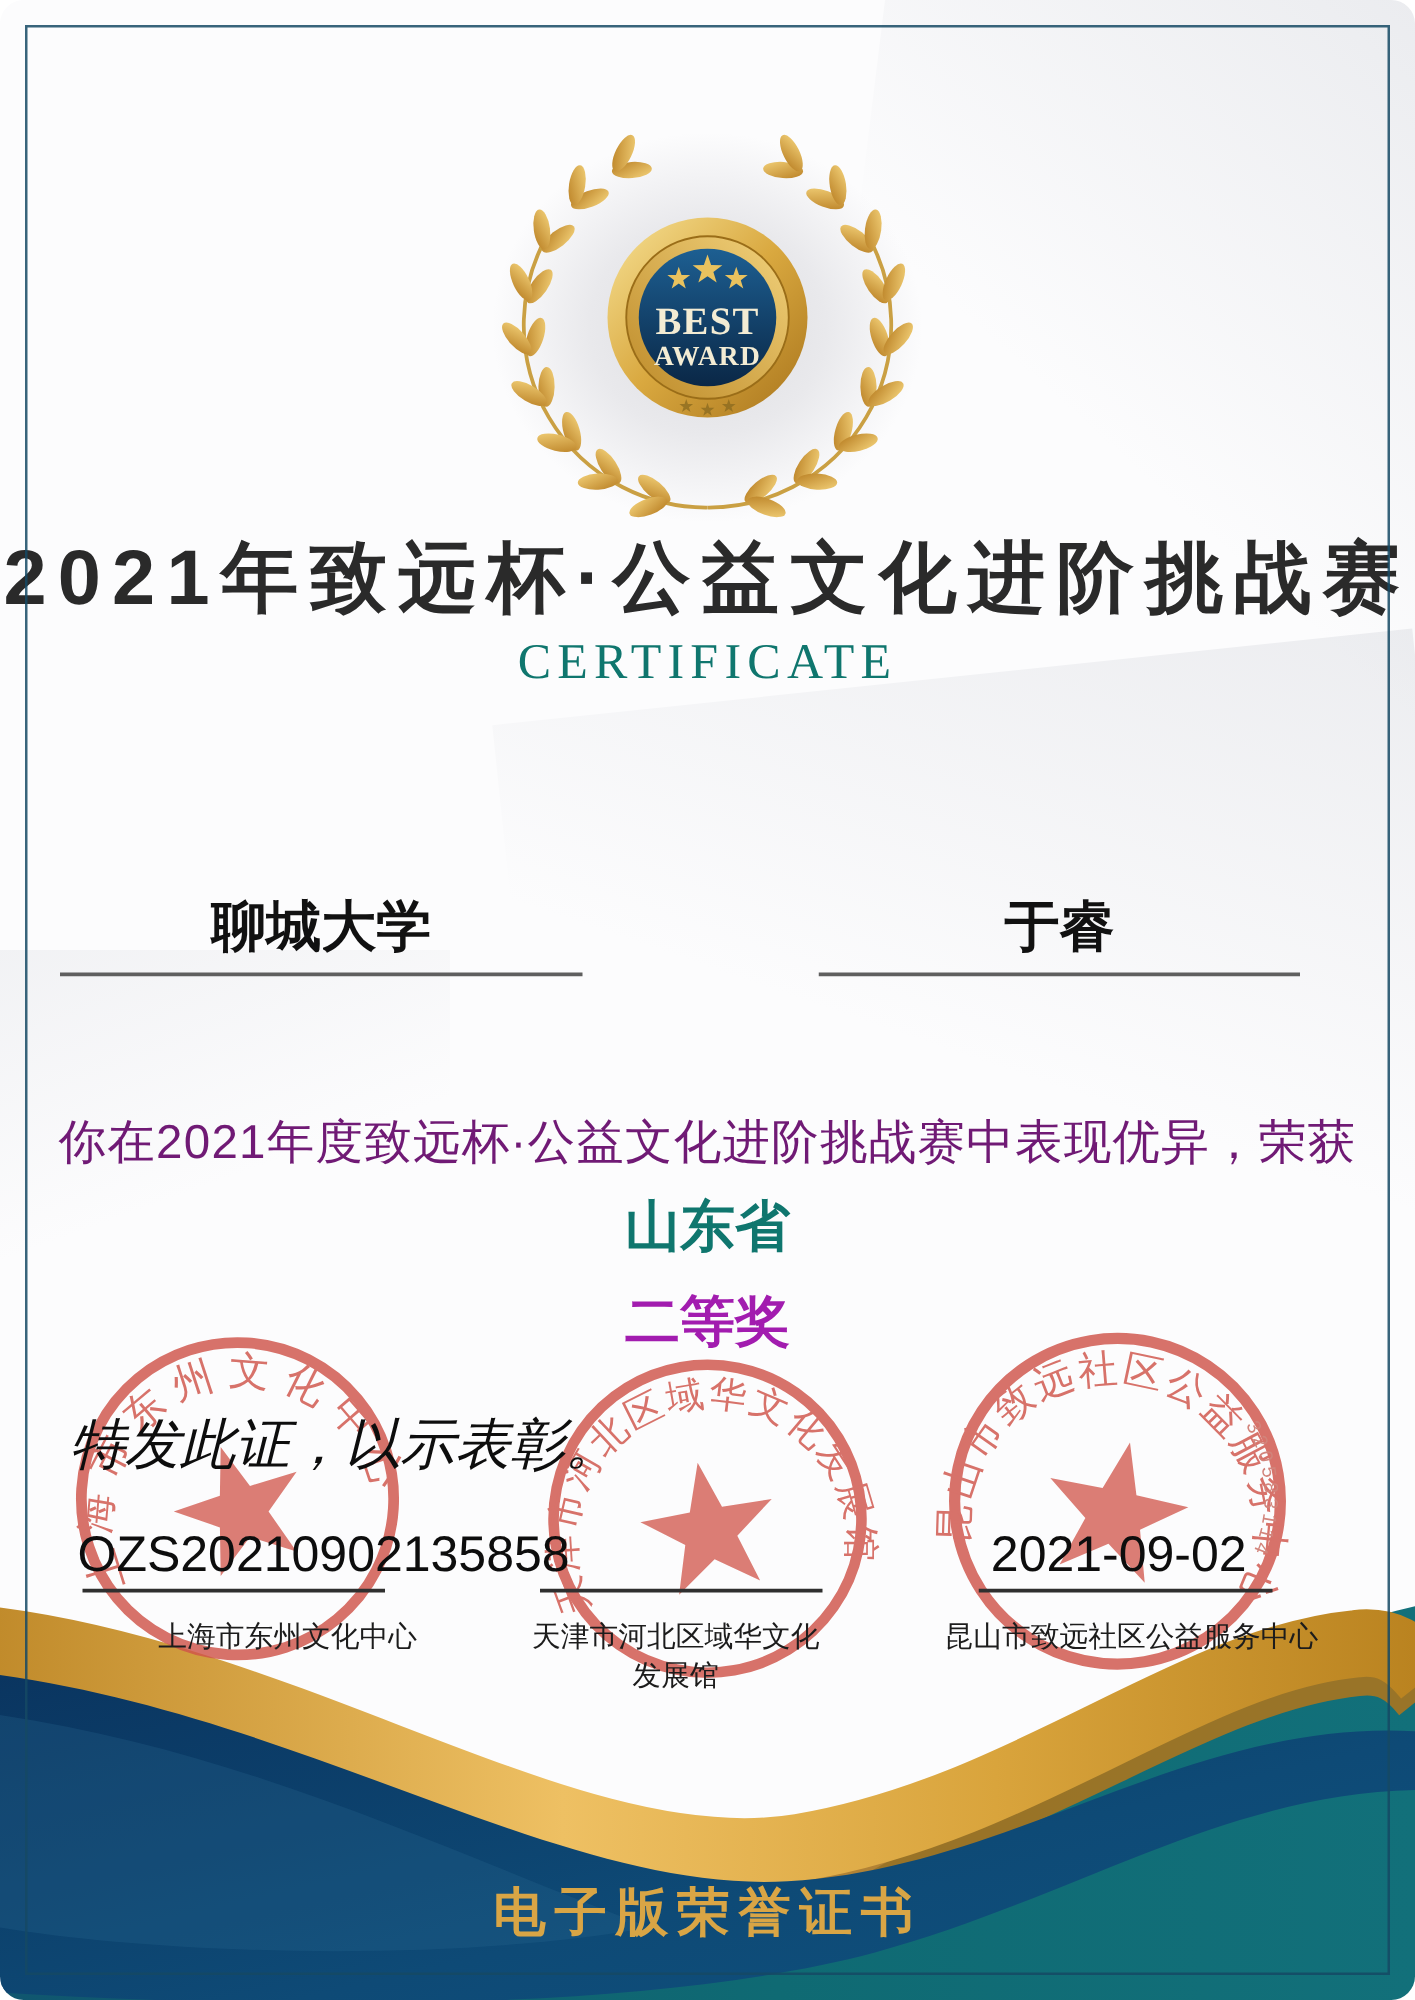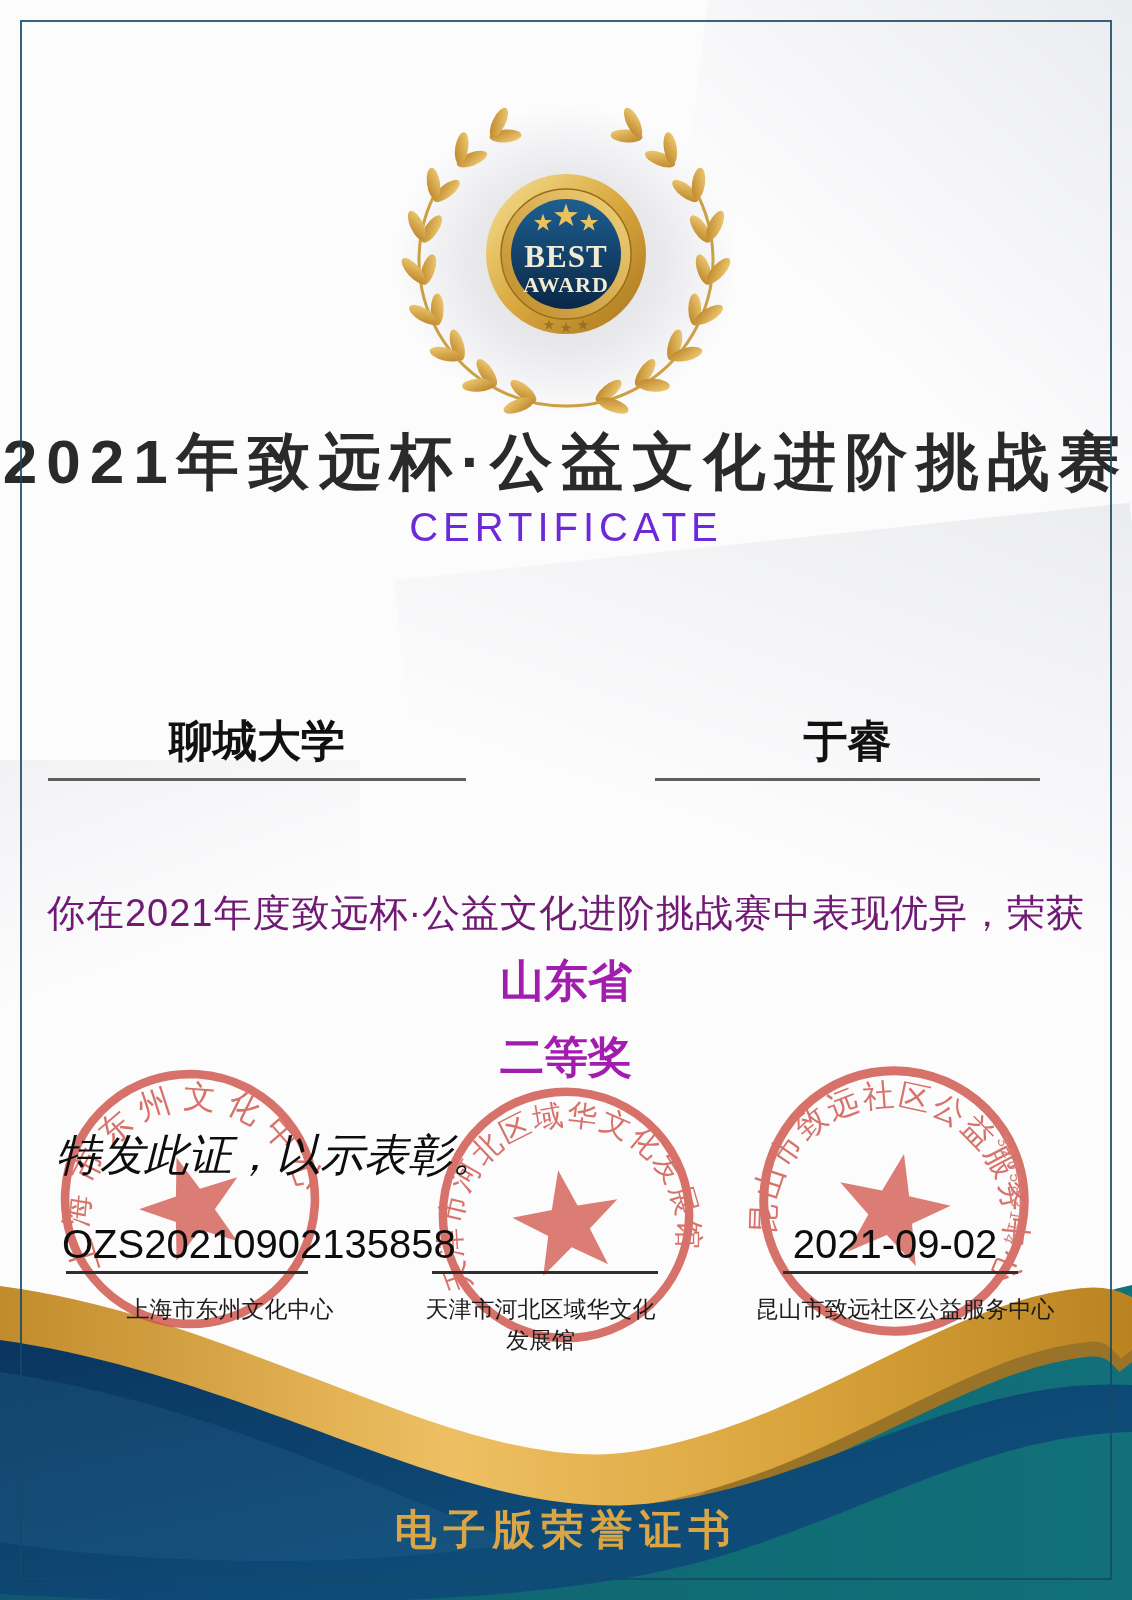--- a/index.html
+++ b/index.html
@@ -1,50 +1,50 @@
 <!DOCTYPE html>
 <html><head>
 <meta charset="utf-8">
 <style>
   html,body{margin:0;padding:0;background:#ffffff;}
   .cert{
     position:relative;width:1132px;height:1600px;overflow:hidden;
-    background:#fcfcfd;font-family:"Liberation Sans","DejaVu Sans",sans-serif;color:#222;
+    background:#fcfcfd;font-family:"Liberation Sans","DejaVu Sans",sans-serif;color:#222;border-radius:19px;
   }
   .bg-shape{position:absolute;pointer-events:none;}
   .bg-1{top:-50px;right:-80px;width:540px;height:720px;
     background:linear-gradient(215deg,rgba(206,209,216,.45),rgba(206,209,216,0) 58%);transform:rotate(7deg);}
   .bg-2{top:540px;left:420px;width:740px;height:540px;
     background:linear-gradient(205deg,rgba(212,214,220,.40),rgba(212,214,220,0) 55%);transform:rotate(-6deg);}
   .bg-3{top:760px;left:-60px;width:420px;height:300px;
     background:linear-gradient(160deg,rgba(214,216,222,.30),rgba(214,216,222,0) 60%);}
   .frame{
     position:absolute;left:20px;top:20px;right:20px;bottom:20px;
     border:2px solid rgba(21,73,100,.85);z-index:40;pointer-events:none;
   }
   .medal{position:absolute;left:386px;top:102px;width:360px;height:318px;z-index:3;}
   .title{
     position:absolute;left:0;right:0;top:420px;text-align:center;
     font-size:62px;font-weight:700;color:#2a2a2a;letter-spacing:9px;z-index:4;
   }
   .subtitle{
     position:absolute;left:0;right:0;top:505px;text-align:center;
-    font-family:Liberation Sans, sans-serif;
-    font-size:40px;color:#6d28d9;letter-spacing:5px;z-index:4;
+    font-family:Liberation Serif, serif;
+    font-size:40px;color:#0f766e;letter-spacing:5px;z-index:4;
   }
   .field{position:absolute;top:712px;height:66px;border-bottom:3px solid #5f5f5f;
     text-align:center;font-size:44px;font-weight:700;color:#111;z-index:4;}
   .field-left{left:48px;width:418px;}
   .field-right{left:655px;width:385px;}
   .body-line{
     position:absolute;left:40px;right:40px;top:888px;text-align:center;
     font-size:38px;color:#701a75;letter-spacing:1px;z-index:20;
   }
   .region{position:absolute;left:0;right:0;top:952px;text-align:center;
-    font-size:44px;font-weight:700;color:#a21caf;z-index:20;}
+    font-size:44px;font-weight:700;color:#0f766e;z-index:20;}
   .award{position:absolute;left:0;right:0;top:1028px;text-align:center;
     font-size:44px;font-weight:700;color:#a21caf;z-index:20;}
   .stamp{position:absolute;z-index:8;opacity:.82;}
   .stamp-1{left:50px;top:1056px;width:280px;height:286px;transform:rotate(-18deg);}
   .stamp-2{left:428px;top:1074px;width:276px;height:282px;transform:rotate(-10deg);}
   .stamp-3{left:748px;top:1052px;width:292px;height:298px;transform:rotate(12deg);}
   .issuance{position:absolute;left:56px;top:1126px;font-size:44px;color:#0d0d0d;z-index:20;font-style:italic;}
   .cert-no{position:absolute;left:62px;top:1222px;font-size:40px;color:#0d0d0d;z-index:20;}
   .date{position:absolute;left:770px;width:250px;top:1222px;text-align:center;
     font-size:40px;color:#0d0d0d;z-index:20;}

